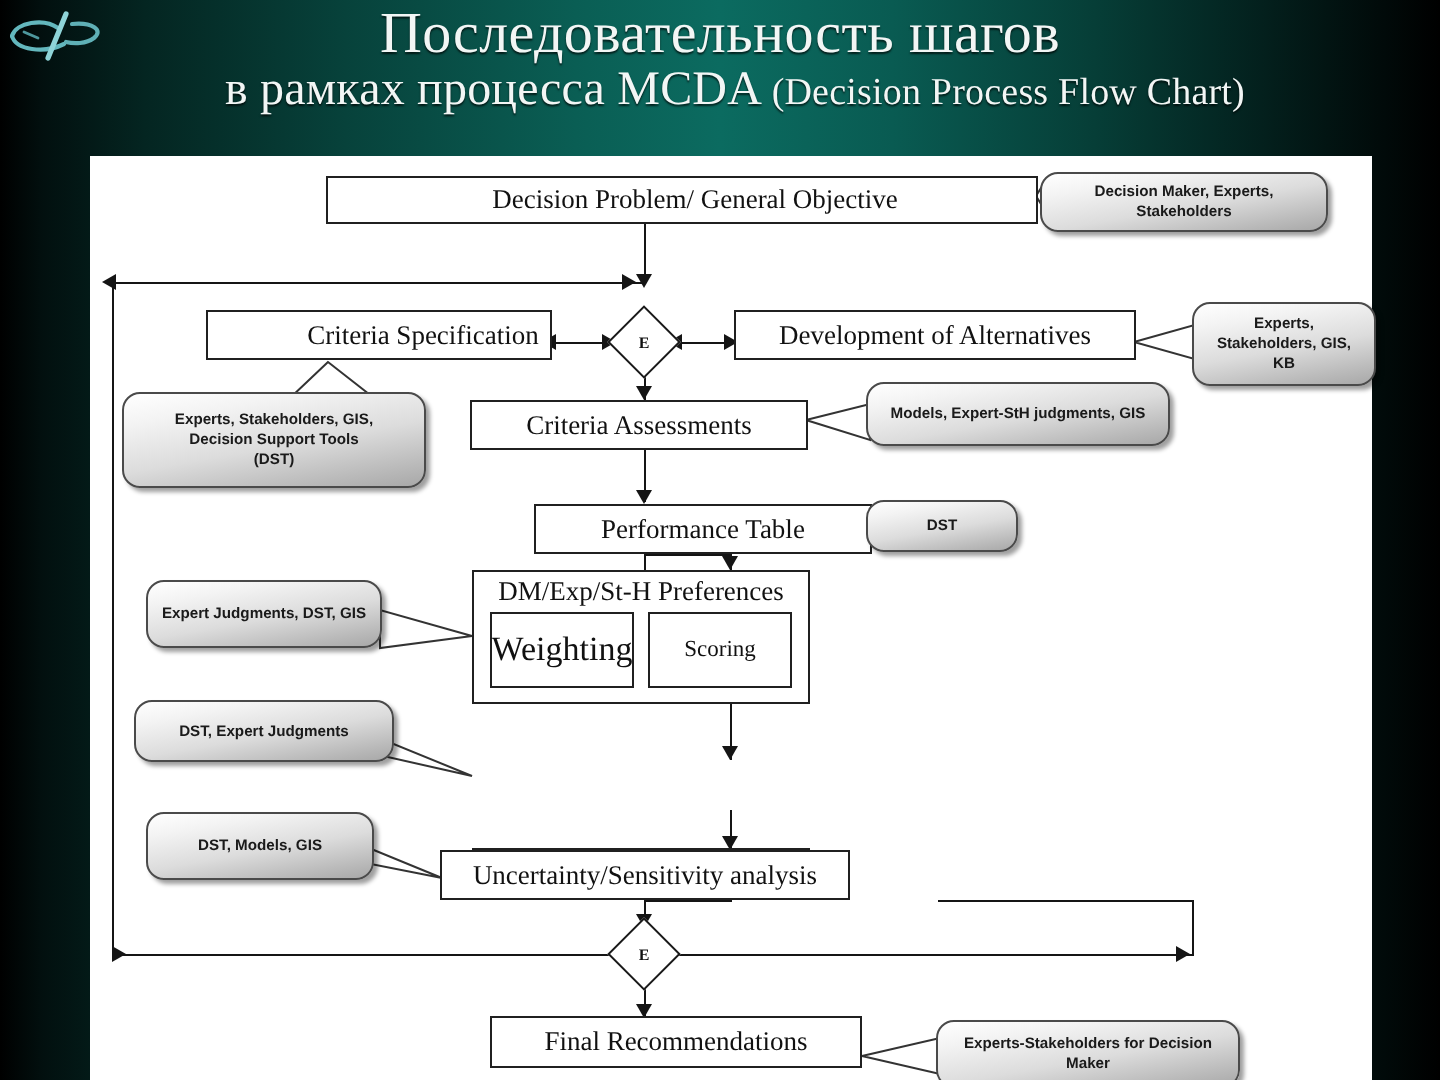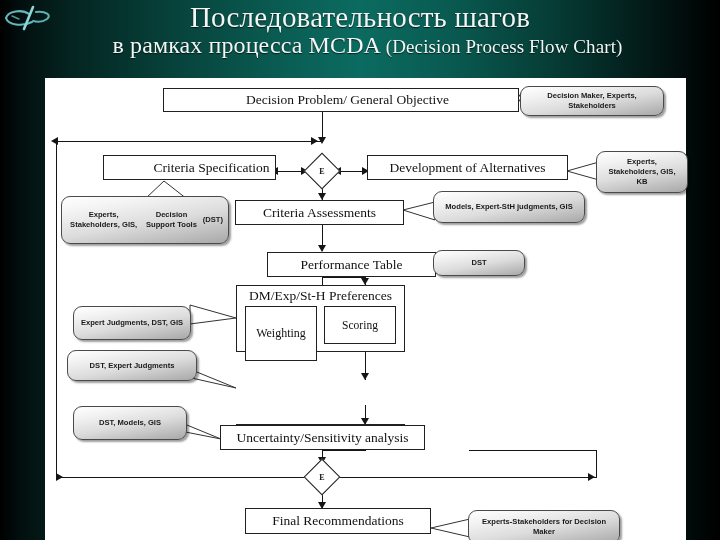--- a/index.html
+++ b/index.html
@@ -205,21 +205,21 @@
       <span>Criteria Assessments</span>
     </div>
 
     <div class="pbox" style="left:190px; top:174px; width:169px; height:25px; font-size:13.5px;margin-left:32px;">
       <span>Performance Table</span>
     </div>
 
     <div class="pbox" style="left:191px; top:207px; width:169px; height:67px; display:block;">
       <div style="font-size:13.5px; text-align:center; line-height:18px; padding-top:1px;">DM/Exp/St-H Preferences</div>
     </div>
-    <div class="pbox" style="left:200px; top:228px; width:72px; height:55px; font-size:12px; border-width:1.4px;">
+    <div class="pbox" style="left:200px; top:228px; width:72px; height:38px; font-size:17px; border-width:1.4px;">
       <span>Weighting</span>
     </div>
     <div class="pbox" style="left:279px; top:228px; width:72px; height:38px; font-size:11.5px; border-width:1.4px;">
       <span>Scoring</span>
     </div>
 
     <div class="pbox" style="left:191px; top:302px; width:169px; height:25px; font-size:13.5px;margin-top:44px;">
       <span>Aggregation</span>
     </div>
 
@@ -242,31 +242,31 @@
     </div>
 
     <div class="callout" style="left:551px; top:73px; width:92px; height:42px;">
       <span>Experts, Stakeholders, GIS, KB</span>
     </div>
 
     <div class="callout" style="left:388px; top:113px; width:152px; height:32px;">
       <span>Models, Expert-StH judgments, GIS</span>
     </div>
 
-    <div class="callout" style="left:388px; top:172px; width:92px; height:20px;">
+    <div class="callout" style="left:388px; top:172px; width:76px; height:20px;">
       <span>DST</span>
     </div>
 
-    <div class="callout" style="left:16px; top:118px; width:168px; height:48px; ">
+    <div class="callout" style="left:16px; top:118px; width:152px; height:48px; flex-direction:column;">
       <span>Experts, Stakeholders, GIS,</span>
       <span>Decision Support Tools</span>
       <span>(DST)</span>
     </div>
 
-    <div class="callout" style="left:28px; top:228px; width:118px; height:34px;">
+    <div class="callout" style="left:28px; top:212px; width:118px; height:34px;">
       <span>Expert Judgments, DST, GIS</span>
     </div>
 
     <div class="callout" style="left:22px; top:272px; width:130px; height:31px;">
       <span>DST, Expert Judgments</span>
     </div>
 
     <div class="callout" style="left:28px; top:328px; width:114px; height:34px;text-align:center;">
       <span>DST, Models, GIS</span>
     </div>

